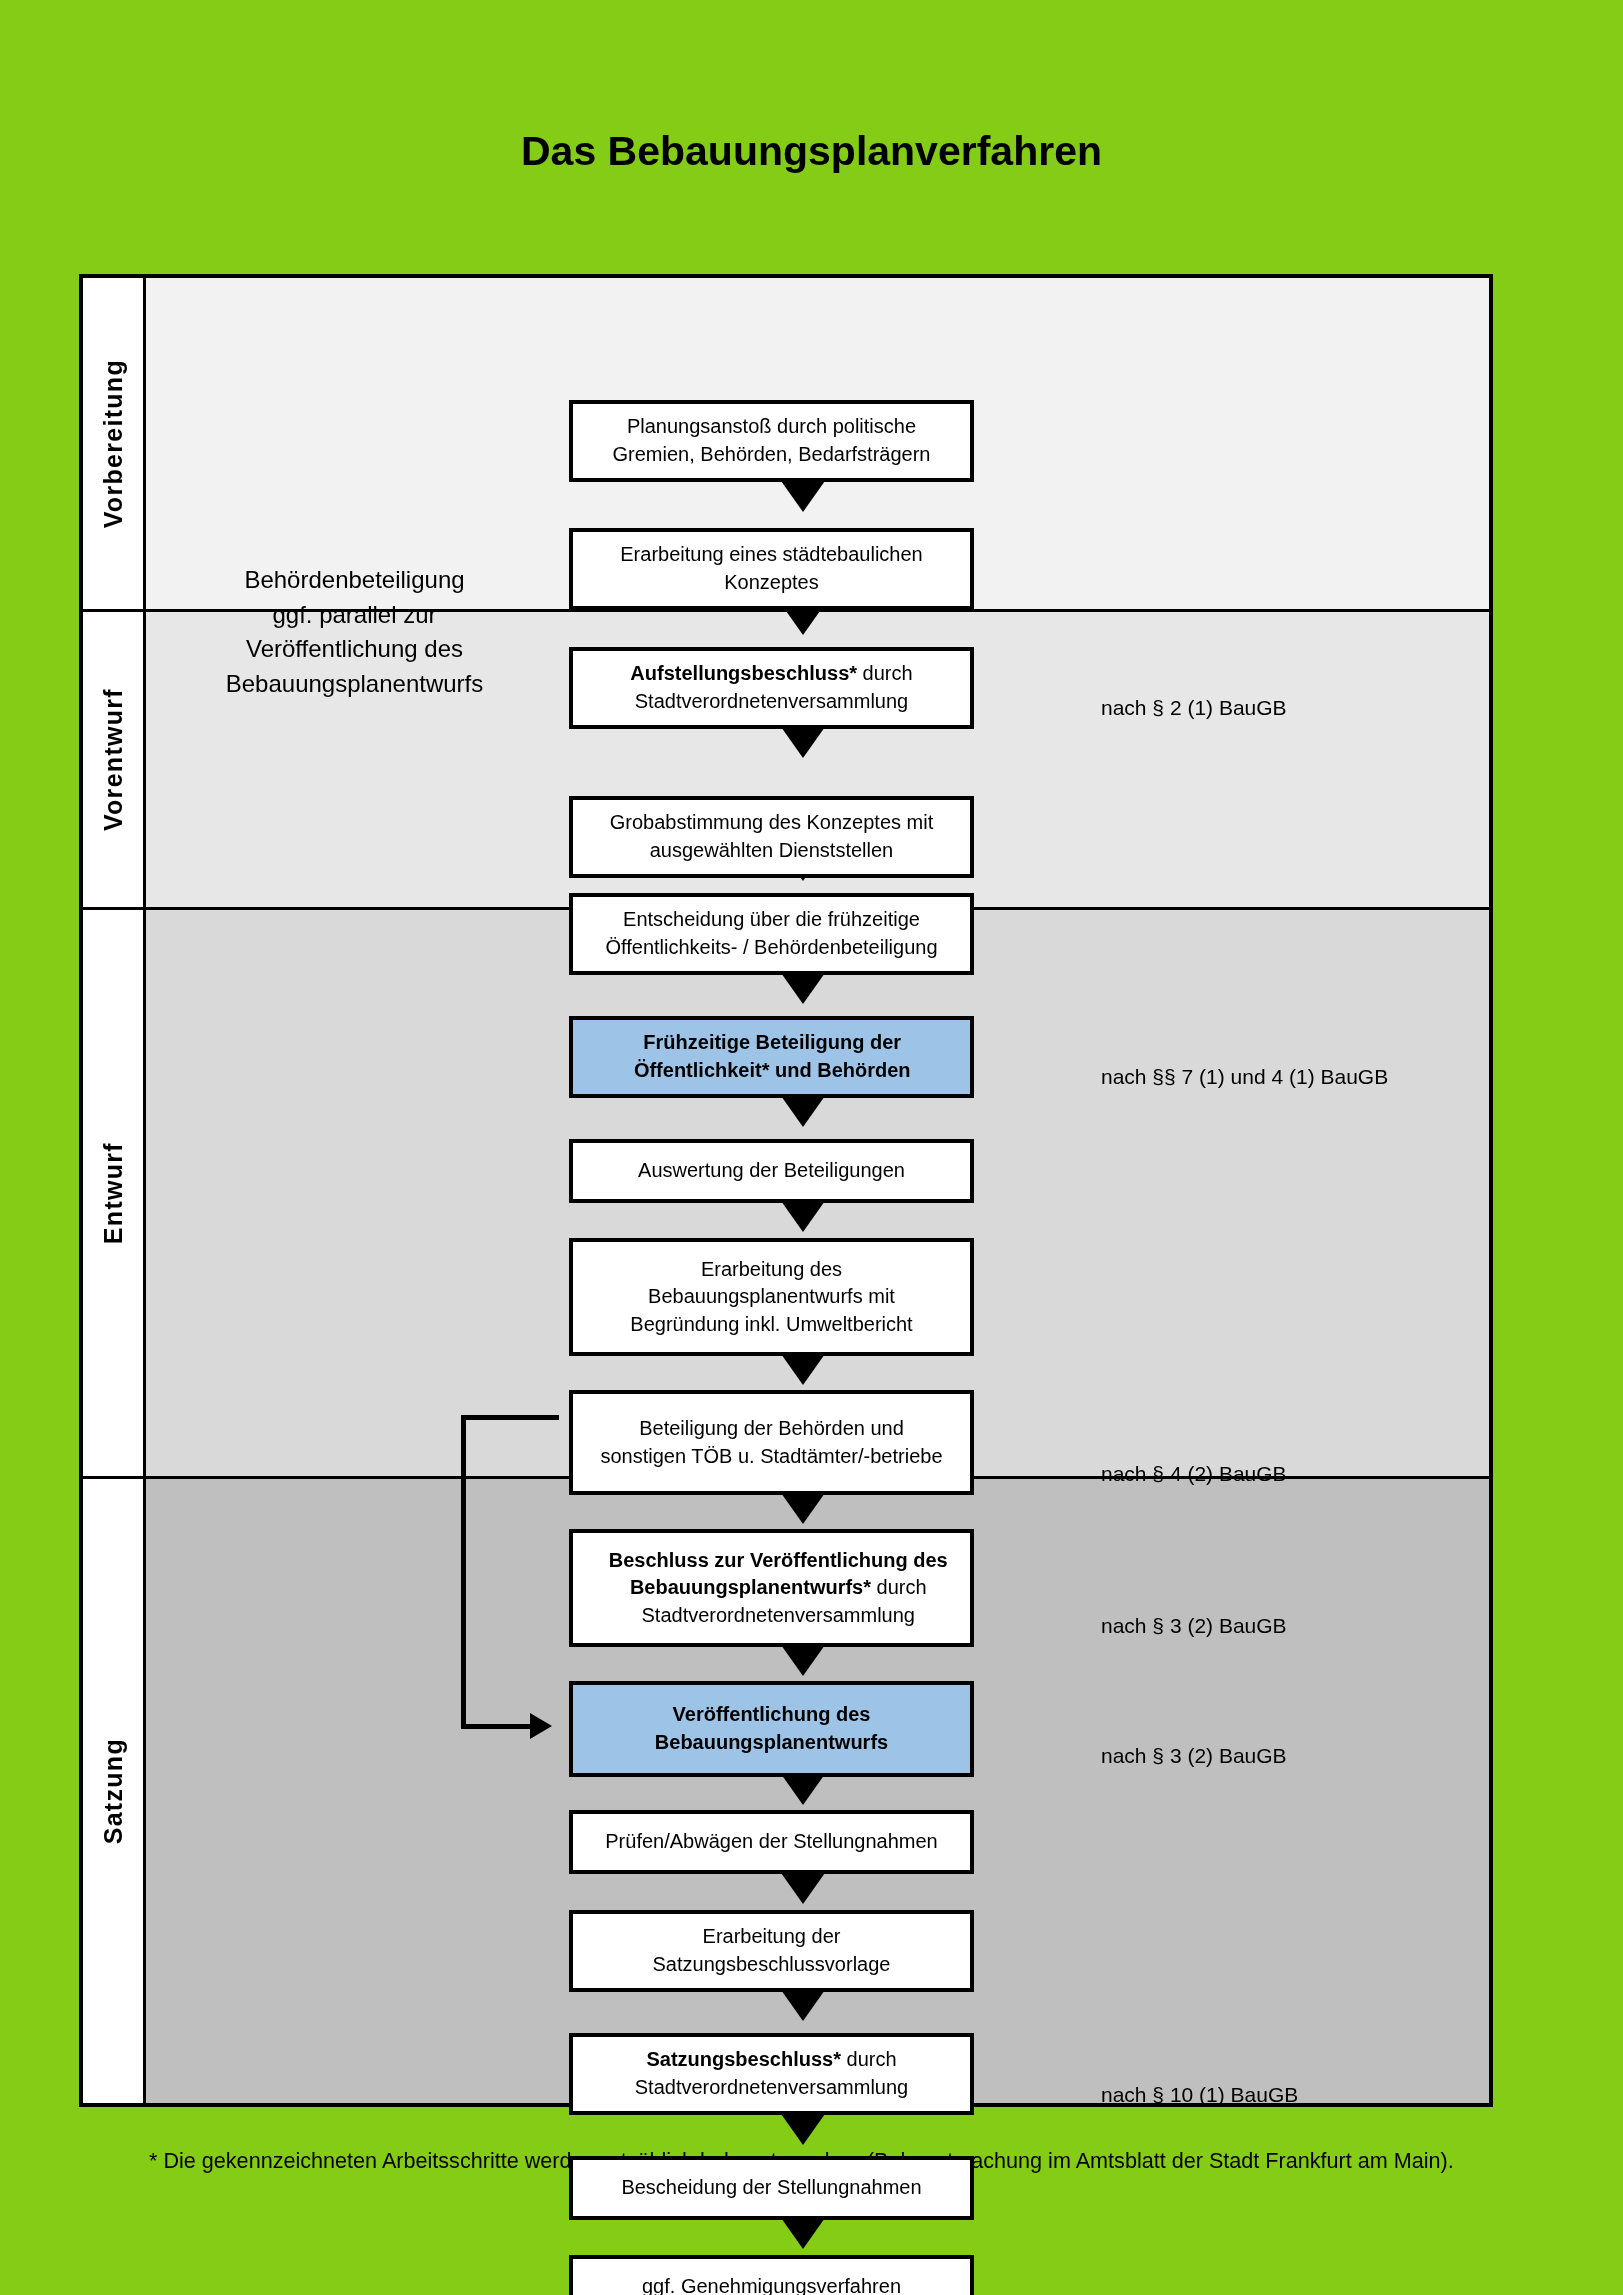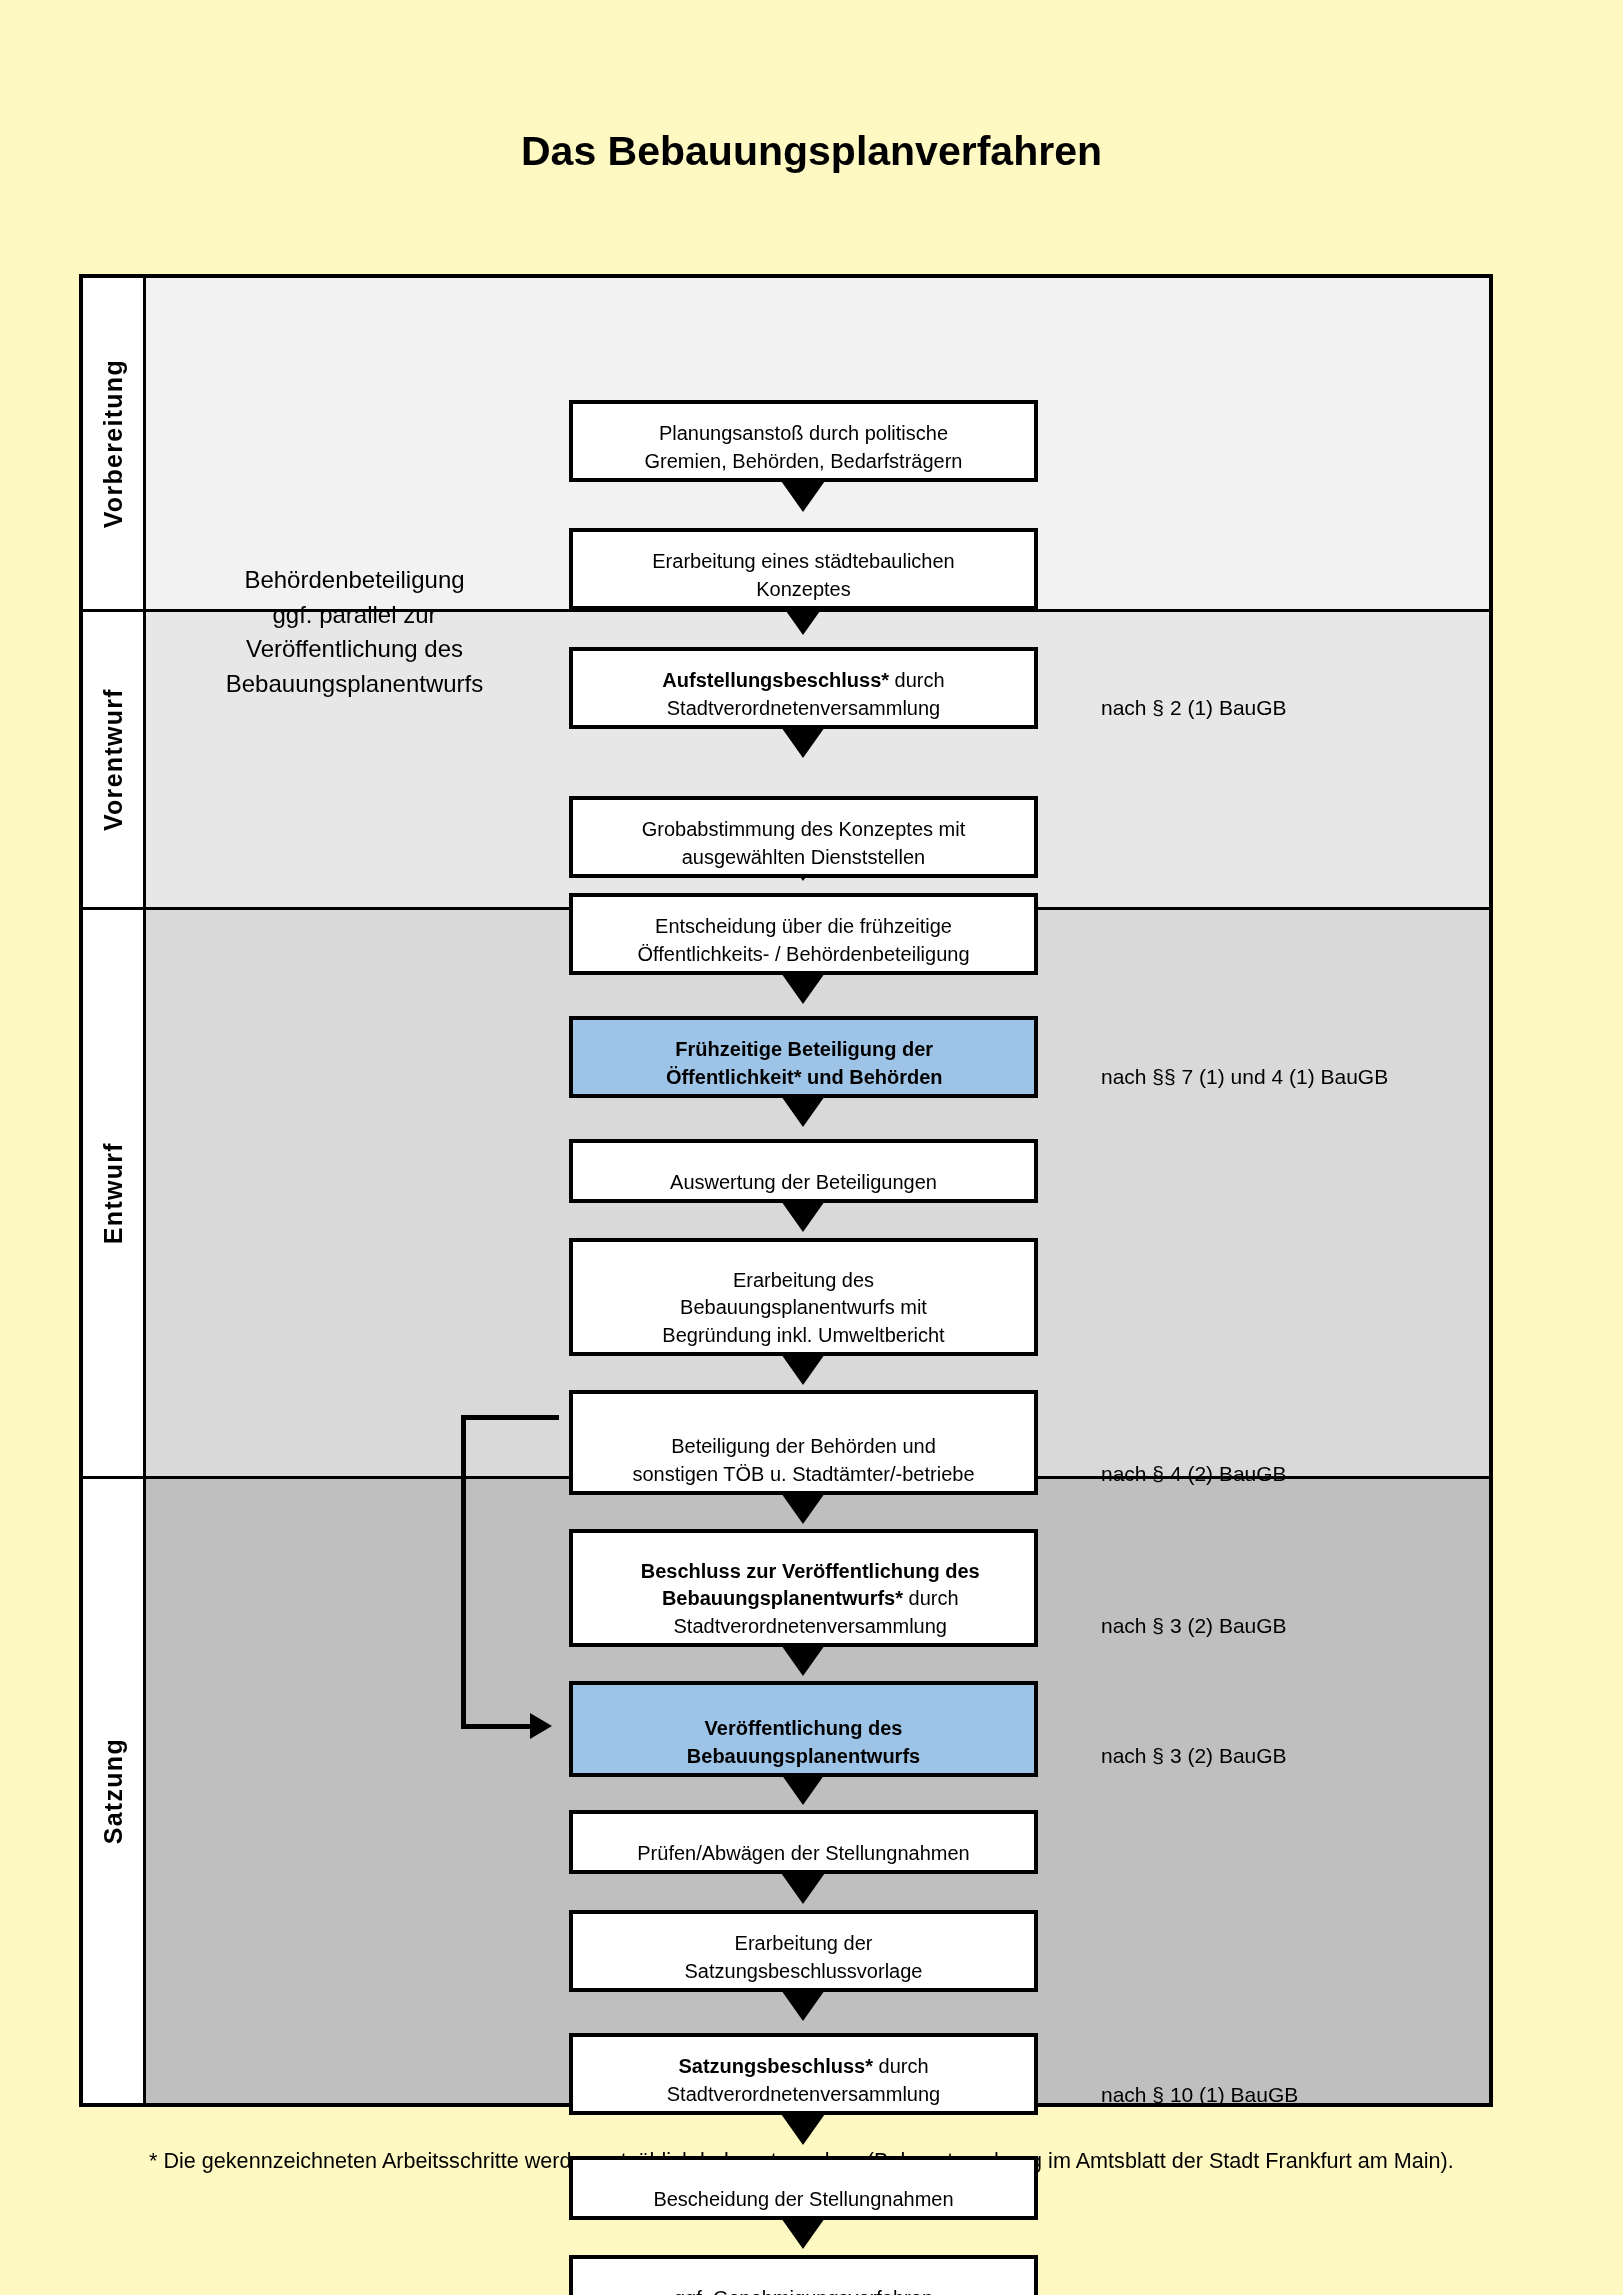--- a/index.html
+++ b/index.html
@@ -1,17 +1,17 @@
 <!DOCTYPE html>
 <html style="font-size:10.5px"><head>
 <meta charset="utf-8">
 <style>
   html,body{margin:0;padding:0;background:#fff;}
   body{width:1623px;height:2295px;font-family:"Liberation Sans",sans-serif;color:#000;}
-  #page{position:relative;width:1623px;height:2295px;overflow:hidden;background:#fef9c3;}
+  #page{position:relative;width:1623px;height:2295px;overflow:hidden;background:#84cc16;}
 
   
   .title{position:absolute;left:0;width:1623px;text-align:center;font-weight:bold;}
   #main-title{top:128px;font-size:41px;letter-spacing:0px;}
   #sub-title{top:211px;font-size:25px;}
 
   
   #frame{position:absolute;left:79px;top:274px;width:1414px;height:1833px;
          border:4.6px solid #000;box-sizing:border-box;}
 
@@ -27,23 +27,23 @@
   #band-0{top:0;height:331px;}
   #band-0 .body-cell{background:#f2f2f2;}
   #band-1{top:331px;height:298px;border-top:3.9px solid #000;}
   #band-1 .body-cell{background:#e7e7e7;}
   #band-2{top:629px;height:569px;border-top:3.9px solid #000;}
   #band-2 .body-cell{background:#d9d9d9;}
   #band-3{top:1198px;height:627px;border-top:3.9px solid #000;}
   #band-3 .body-cell{background:#bfbfbf;}
 
   
-  .pbox{position:absolute;left:486px;width:469px;box-sizing:border-box;
+  .pbox{position:absolute;left:486px;width:405px;box-sizing:border-box;
         border:4.6px solid #000;background:#fff;
-        display:flex;align-items:flex-end;justify-content:center;
+        display:flex;align-items:center;justify-content:center;
         text-align:center;font-size:20px;line-height:1.38;padding:2.6px 6.5px;z-index:4;}
   .pbox.blue{background:#9dc3e6;}
   .pbox b{font-weight:bold;}
 
   
   .darr{position:absolute;left:691px;width:0;height:0;z-index:3;
         border-left:29px solid transparent;border-right:29px solid transparent;
         border-top:41px solid #000;}
 
   

